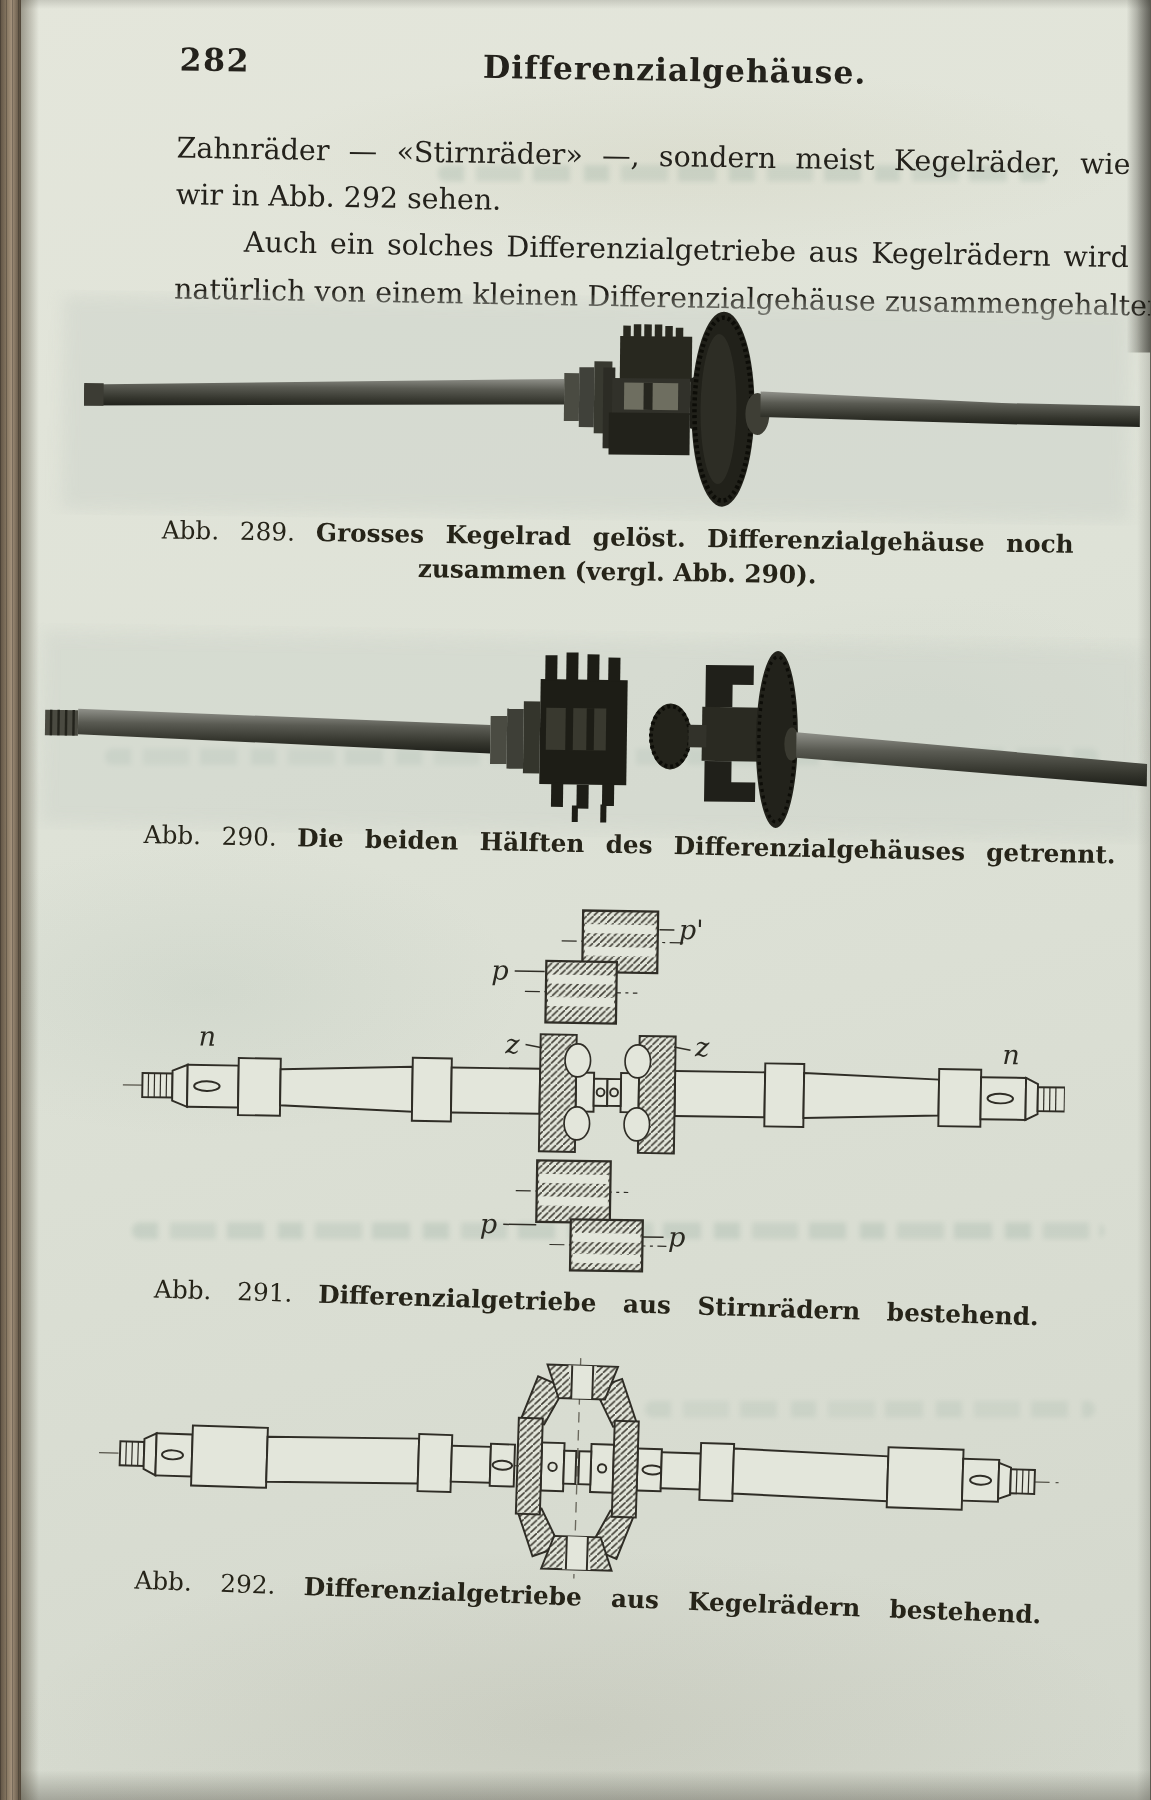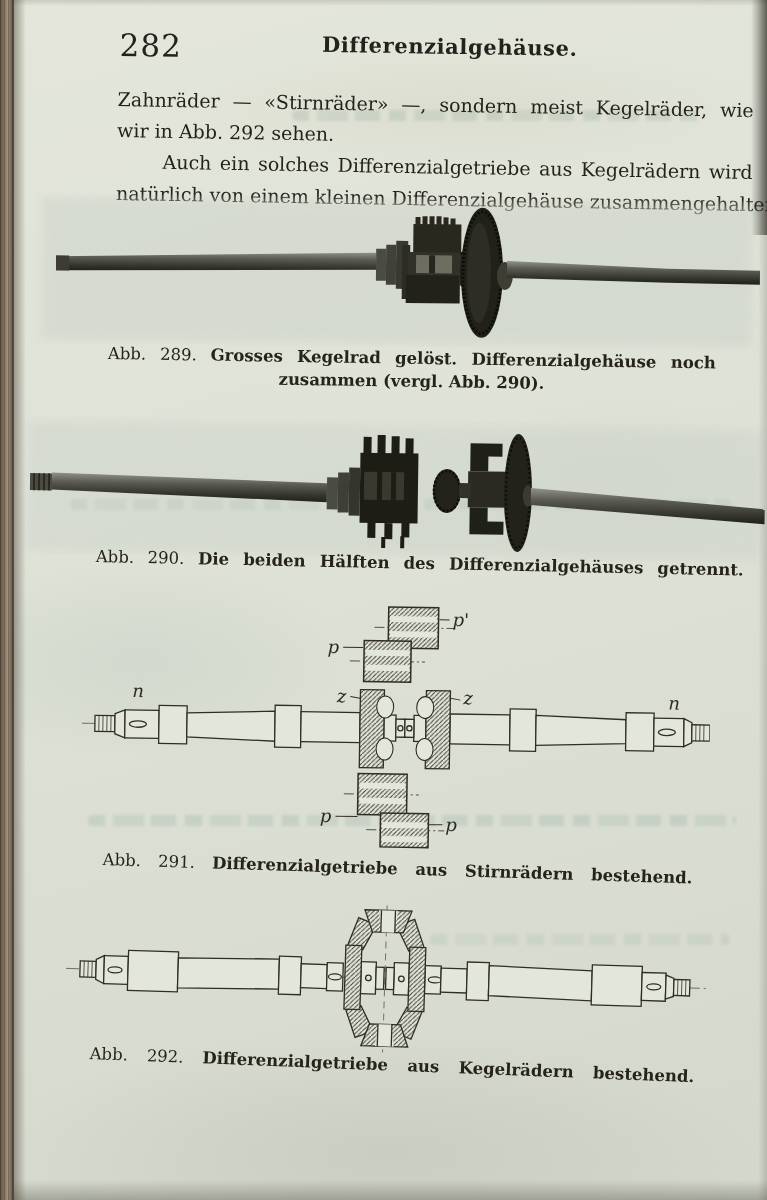--- a/index.html
+++ b/index.html
@@ -27,22 +27,22 @@
   .edge-bottom{position:absolute;left:0;bottom:0;width:767px;height:20px;
         background:linear-gradient(to top, rgba(50,46,36,.30), rgba(50,46,36,0));}
   .edge-top{position:absolute;left:0;top:0;width:767px;height:6px;
         background:linear-gradient(to bottom, rgba(40,38,30,.15), rgba(40,38,30,0));}
   
   .ghost{position:absolute;height:11px;opacity:.45;filter:blur(1.6px);border-radius:5px;
      background:repeating-linear-gradient(90deg,
         rgba(104,140,126,.38) 0 17px, transparent 17px 25px,
         rgba(104,140,126,.30) 25px 56px, transparent 56px 63px,
         rgba(104,140,126,.36) 63px 88px, transparent 88px 97px);}
-  .pagenum{position:absolute;left:120px;top:27px;font-size:31px;letter-spacing:1px;
-     transform:rotate(0.8deg);transform-origin:left top;}
+  .pagenum{position:absolute;left:120px;top:27px;font-size:21px;letter-spacing:1px;
+     transform:rotate(0.8deg);transform-origin:left top;font-weight:bold;}
   .header{position:absolute;left:140px;top:29px;width:620px;text-align:center;
      font-size:21px;font-weight:bold;letter-spacing:.6px;
      transform:rotate(0.9deg);transform-origin:left top;}
   .bodytext{position:absolute;left:118px;top:84px;width:636px;font-size:19px;line-height:31.2px;
      transform:rotate(1.0deg);transform-origin:left top;}
   .bline{white-space:nowrap;}
   .jl{text-align:justify;text-align-last:justify;}
   .ind{padding-left:46px;}
   .cap{position:absolute;font-size:16.5px;color:#262419;text-align:justify;text-align-last:justify;}
   .cap .lbl{font-weight:normal;}

